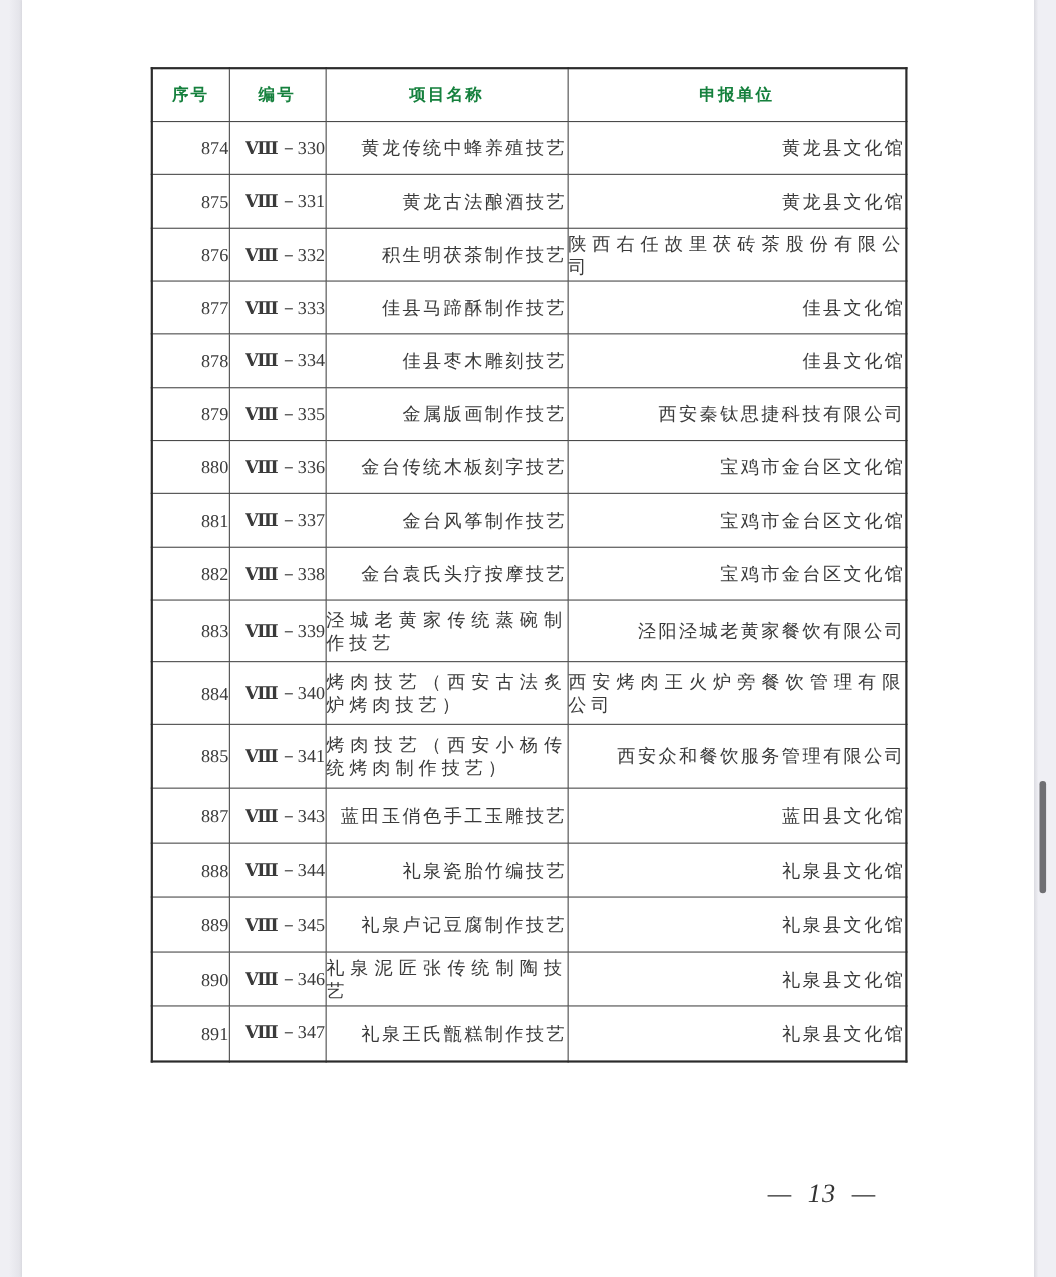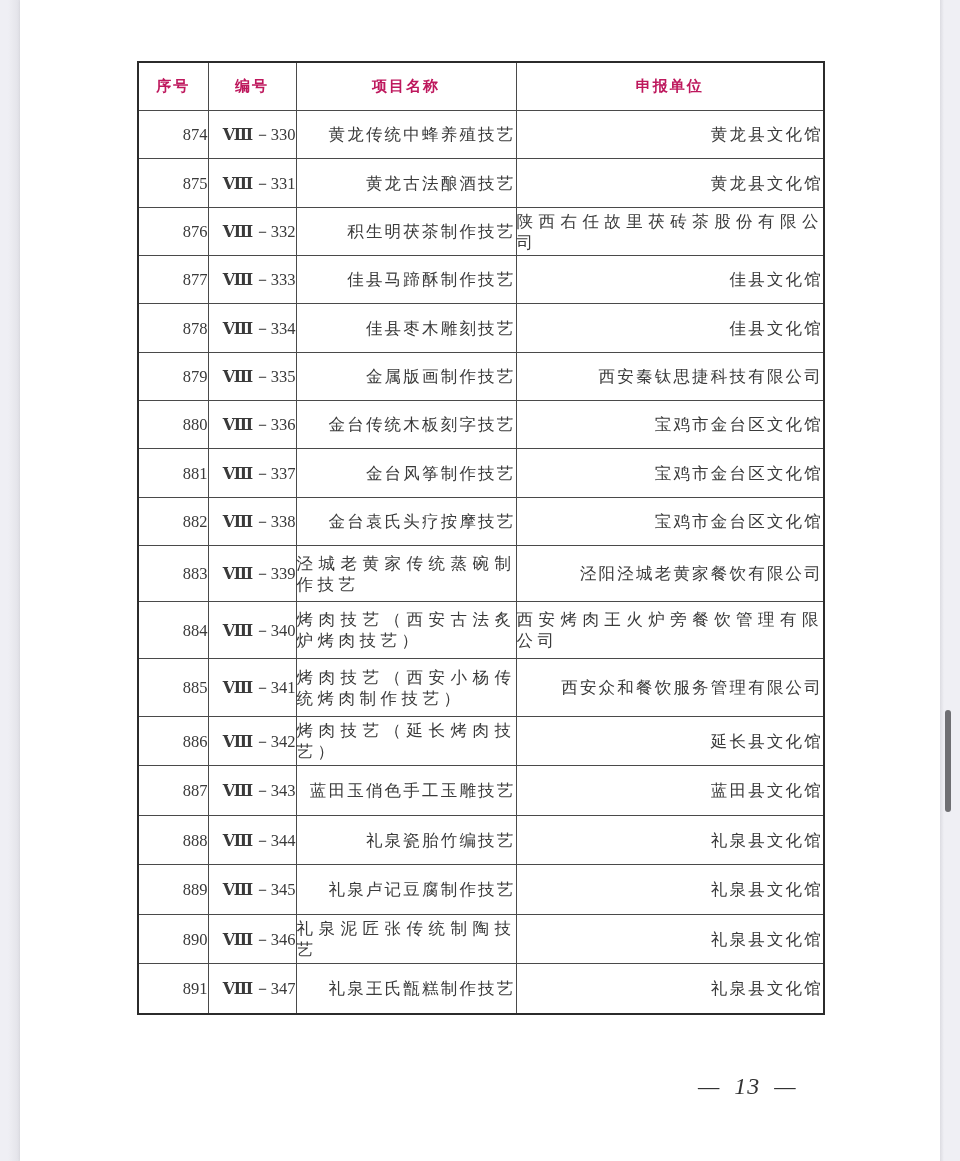--- a/index.html
+++ b/index.html
@@ -47,21 +47,21 @@
     border: 1px solid #4a4a4a;
     padding: 0;
     font-size: 16.5px;
     line-height: 21px;
   }
   table.doc-table th {
     font-family: "DejaVu Sans", "Liberation Sans", sans-serif;
     font-weight: bold;
     font-size: 15px;
     letter-spacing: 2px;
-    color: #be185d;
+    color: #15803d;
     text-align: center;
     height: 47px;
   }
   td.c-seq, td.c-code {
     text-align: right;
     font-family: "Liberation Serif", "DejaVu Serif", serif;
     font-size: 17px;
     color: #3a3a3a;
   }
   td.c-code .roman {
@@ -190,26 +190,20 @@
         <td class="c-code"><span class="roman">Ⅷ</span><span>－340</span></td>
         <td class="c-name wrap">烤肉技艺（西安古法炙炉烤肉技艺）</td>
         <td class="c-unit wrap">西安烤肉王火炉旁餐饮管理有限公司</td>
       </tr>
       <tr style="height: 58px;">
         <td class="c-seq">885</td>
         <td class="c-code"><span class="roman">Ⅷ</span><span>－341</span></td>
         <td class="c-name wrap">烤肉技艺（西安小杨传统烤肉制作技艺）</td>
         <td class="c-unit">西安众和餐饮服务管理有限公司</td>
       </tr>
-      <tr style="height: 49px;">
-        <td class="c-seq">886</td>
-        <td class="c-code"><span class="roman">Ⅷ</span><span>－342</span></td>
-        <td class="c-name wrap">烤肉技艺（延长烤肉技艺）</td>
-        <td class="c-unit">延长县文化馆</td>
-      </tr>
       <tr style="height: 50px;">
         <td class="c-seq">887</td>
         <td class="c-code"><span class="roman">Ⅷ</span><span>－343</span></td>
         <td class="c-name">蓝田玉俏色手工玉雕技艺</td>
         <td class="c-unit">蓝田县文化馆</td>
       </tr>
       <tr style="height: 49px;">
         <td class="c-seq">888</td>
         <td class="c-code"><span class="roman">Ⅷ</span><span>－344</span></td>
         <td class="c-name">礼泉瓷胎竹编技艺</td>

